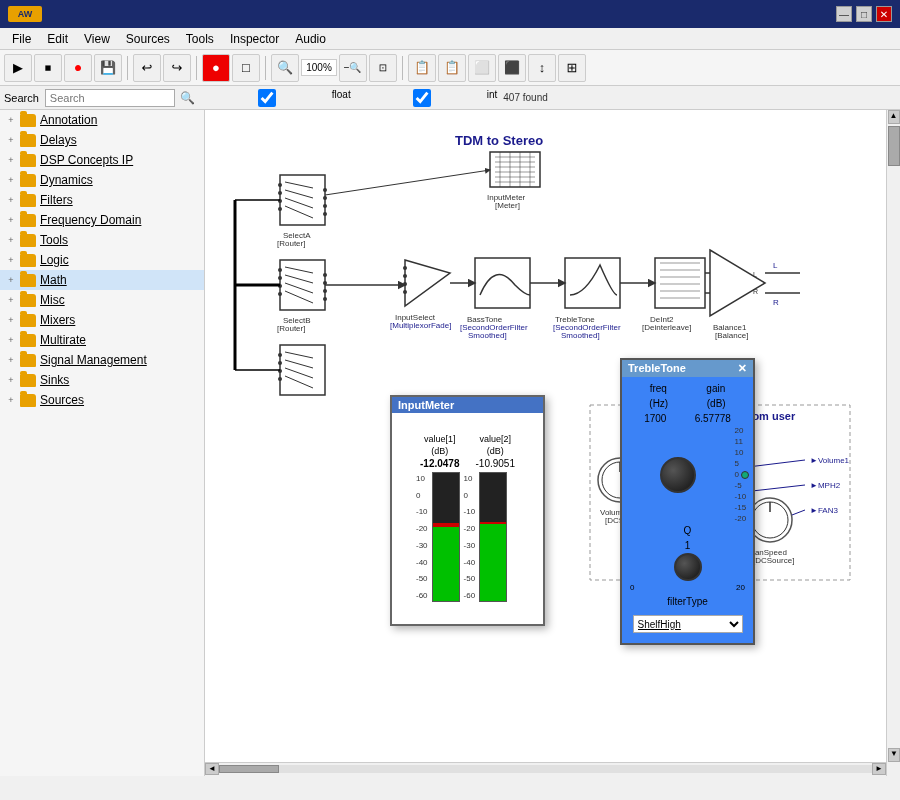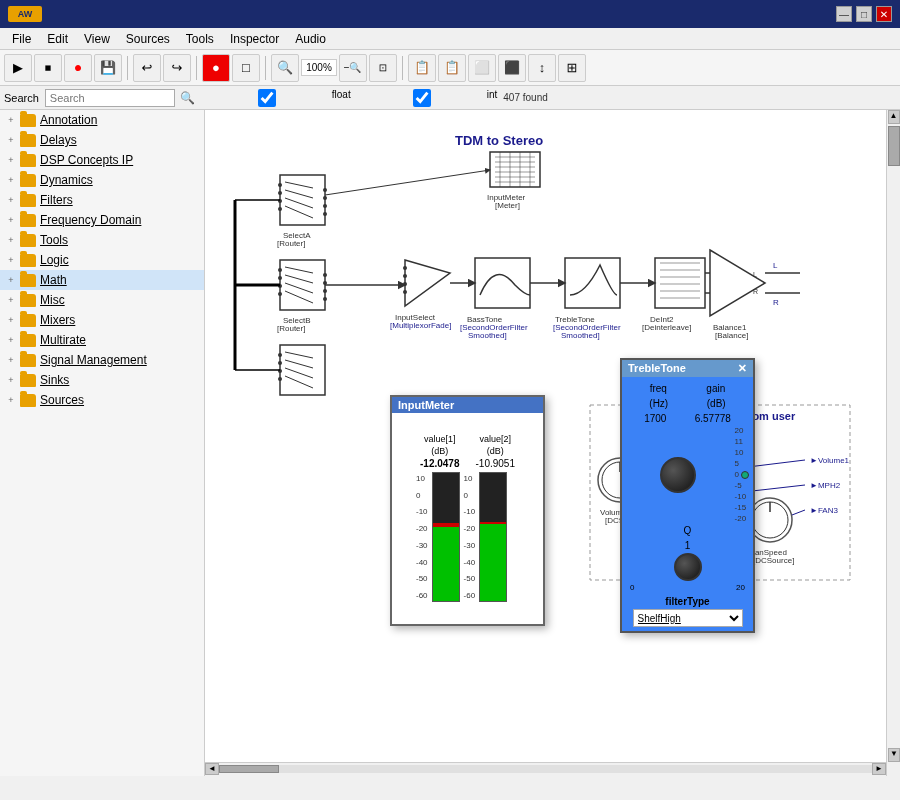--- a/index.html
+++ b/index.html
@@ -656,22 +656,22 @@
           </div>
 
           <div style="display:flex;justify-content:center;">
             <div style="width:28px;height:28px;background:radial-gradient(circle at 35% 35%, #555, #111);border-radius:50%;border:2px solid #333;"></div>
           </div>
           <div style="display:flex;justify-content:space-between;padding:2px 4px;font-size:8px;">
             <span>0</span>
             <span>20</span>
           </div>
 
-          <div style="text-align:center;font-size:10px;padding:2px;font-weight:bold;">filterType</div>
-          <select class="filter-select" style="width:110px;margin:0 auto;display:block;text-decoration:underline;">
+          <div style="text-align:center;font-size:10px;padding:2px;">filterType</div>
+          <select class="filter-select" style="width:110px;margin:6px auto;display:block;text-decoration:underline;">
             <option>ShelfHigh</option>
             <option>ShelfLow</option>
             <option>Peak</option>
             <option>Notch</option>
           </select>
         </div>
       </div>
 
       <div id="scrollbar-v">
         <div style="width:12px;height:14px;background:#ccc;border:1px solid #aaa;margin:0 auto;text-align:center;font-size:8px;cursor:pointer;">▲</div>

